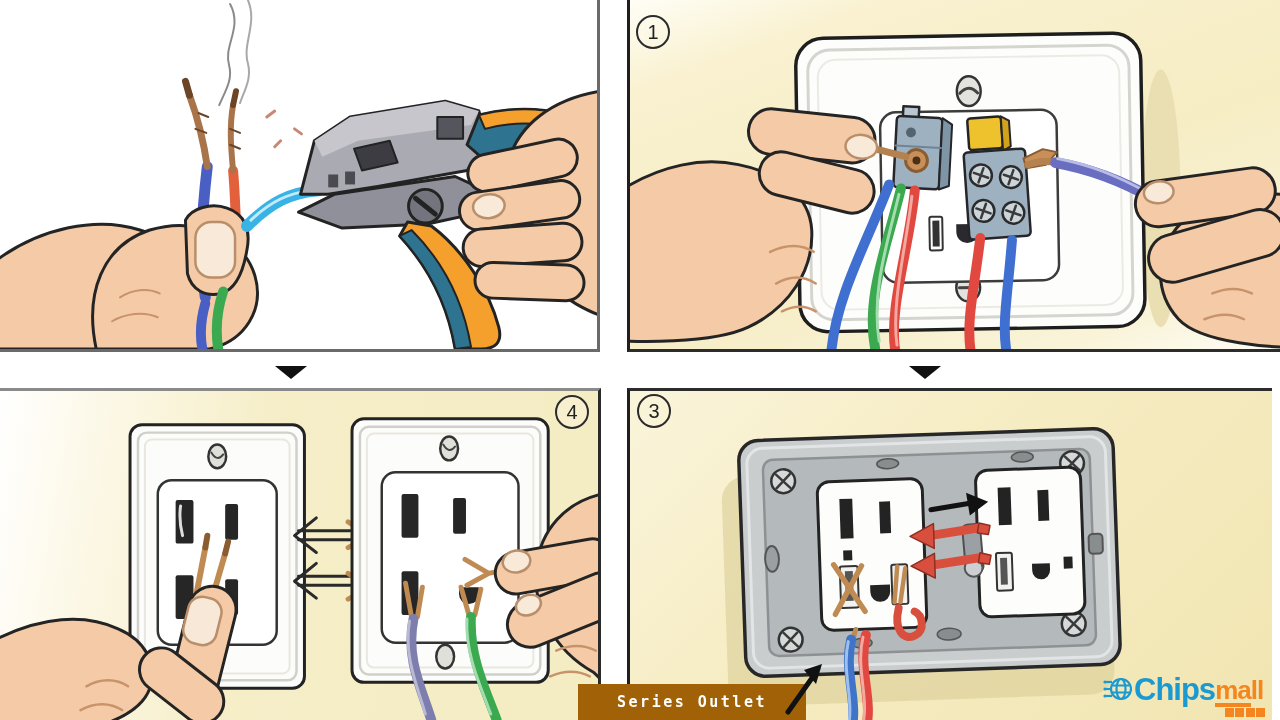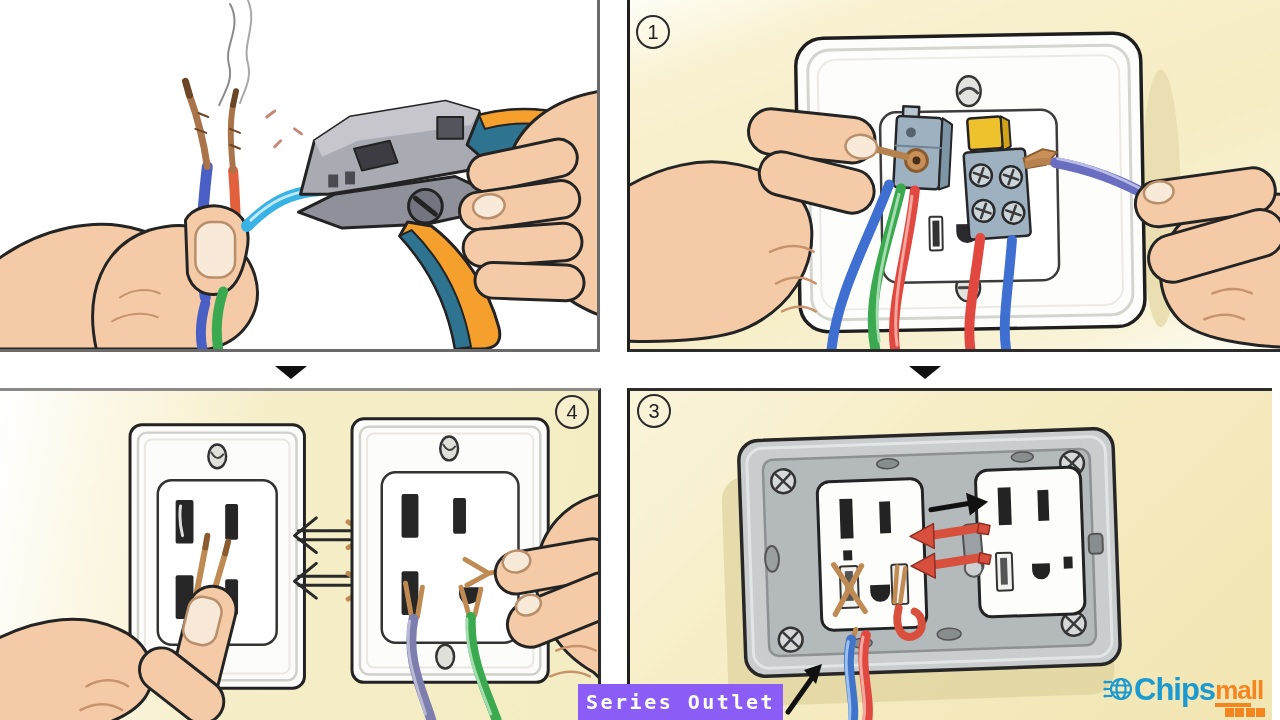--- a/index.html
+++ b/index.html
@@ -32,24 +32,24 @@
 
   .down-triangle{
     position:absolute;width:0;height:0;
     border-left:16px solid transparent;border-right:16px solid transparent;
     border-top:13px solid #101010;
   }
   #tri-left{left:275px;top:366px;}
   #tri-right{left:909px;top:366px;}
 
   #caption{
-    position:absolute;left:578px;top:684px;width:205px;height:36px;
-    background:#8b5cf6;color:#ffffff;
+    position:absolute;left:578px;top:684px;width:228px;height:36px;
+    background:#a16207;color:#ffffff;
     font-family:"DejaVu Sans Mono", monospace;font-weight:bold;
-    font-size:20px;line-height:36px;letter-spacing:2.5px;text-align:center;
+    font-size:15px;line-height:36px;letter-spacing:2.5px;text-align:center;
   }
   #caption-arrow{position:absolute;left:780px;top:662px;width:44px;height:54px;}
 
   #logo{position:absolute;left:1102px;top:664px;height:52px;display:flex;align-items:center;}
   #logo .logo-icon{margin-right:2px;}
   #logo .logo-blue{color:#1b9ad2;font-size:31px;font-weight:bold;letter-spacing:-1px;}
   #logo .logo-orange{color:#f5861f;font-size:26px;font-weight:bold;letter-spacing:-1px;position:relative;}
   #logo .logo-orange .underline{position:absolute;left:0;bottom:-1px;width:36px;height:4px;background:#f5861f;}
   #logo .cn-blocks{position:absolute;right:-2px;bottom:-11px;display:flex;gap:1.5px;}
   #logo .cn-blocks span{width:9px;height:9px;background:#f5861f;display:block;}

